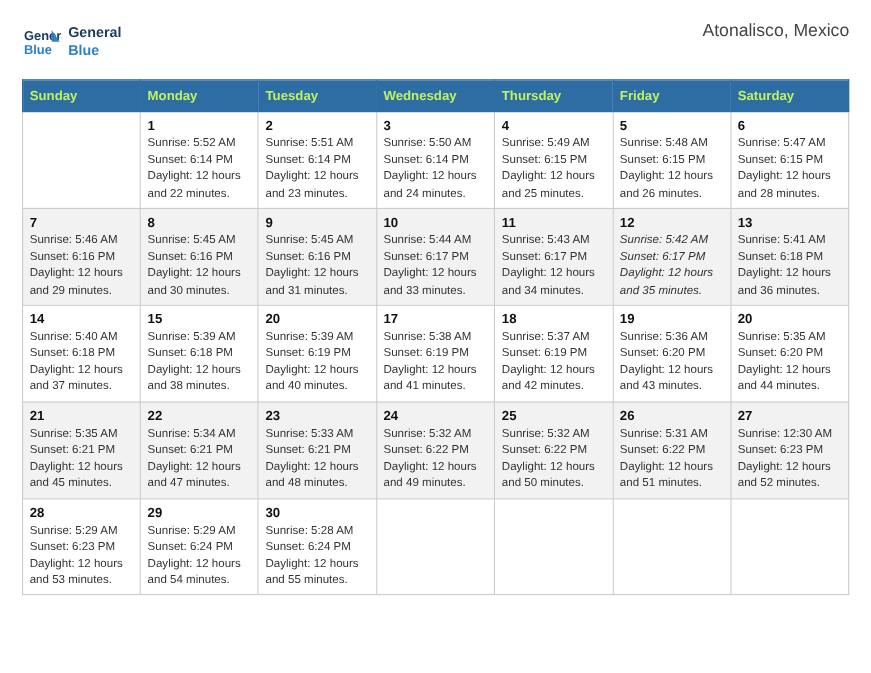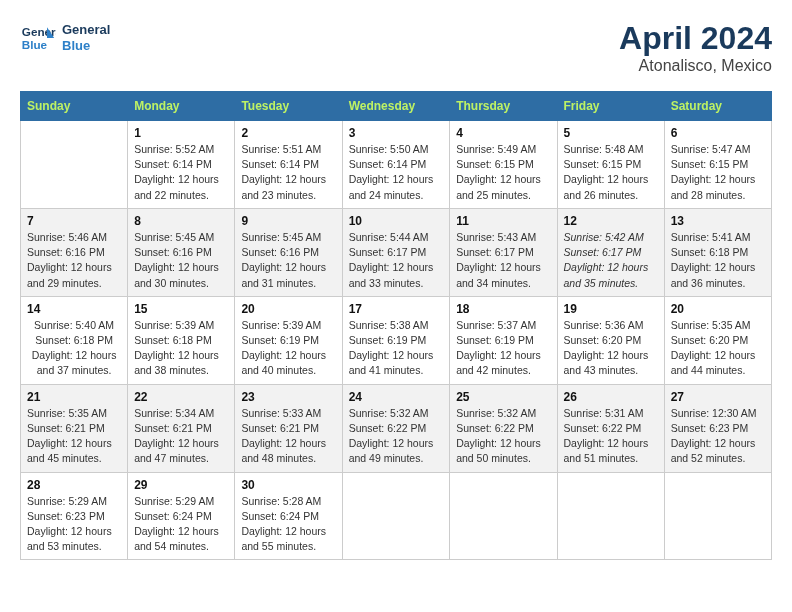--- a/index.html
+++ b/index.html
@@ -89,21 +89,20 @@
       <text x="2" y="18" font-size="13" font-weight="bold" fill="#1a3a5c" font-family="Arial">General</text>
       <text x="2" y="32" font-size="13" font-weight="bold" fill="#2e80c8" font-family="Arial">Blue</text>
       <polygon points="30,8 38,20 30,20" fill="#2e80c8"></polygon>
     </svg>
     <div style="margin-left:2px;">
       <div style="font-size:13px;font-weight:bold;color:#1a3a5c;line-height:1.2;">General</div>
       <div style="font-size:13px;font-weight:bold;color:#2e80c8;line-height:1.2;">Blue</div>
     </div>
   </div>
   <div class="title-block">
-    <div class="month-title">April 2024</div>
     <div class="location-title">Atonalisco, Mexico</div>
   </div>
 </div>
 
 <table>
   <thead>
     <tr id="header-row">
         <th>Sunday</th>
         <th>Monday</th>
         <th>Tuesday</th>
@@ -206,21 +205,21 @@
           <span class="day-num">13</span>
           <div class="day-info" style="white-space: pre-line;">Sunrise: 5:41 AM
 Sunset: 6:18 PM
 Daylight: 12 hours
 and 36 minutes.</div>
         </td>
       </tr>
       <tr>
         <td>
           <span class="day-num">14</span>
-          <div class="day-info" style="white-space: pre-line; text-align: center;">Sunrise: 5:40 AM
+          <div class="day-info" style="white-space: pre-line;">Sunrise: 5:40 AM
 Sunset: 6:18 PM
 Daylight: 12 hours
 and 37 minutes.</div>
         </td>
         <td>
           <span class="day-num">15</span>
           <div class="day-info" style="white-space: pre-line;">Sunrise: 5:39 AM
 Sunset: 6:18 PM
 Daylight: 12 hours
 and 38 minutes.</div>

